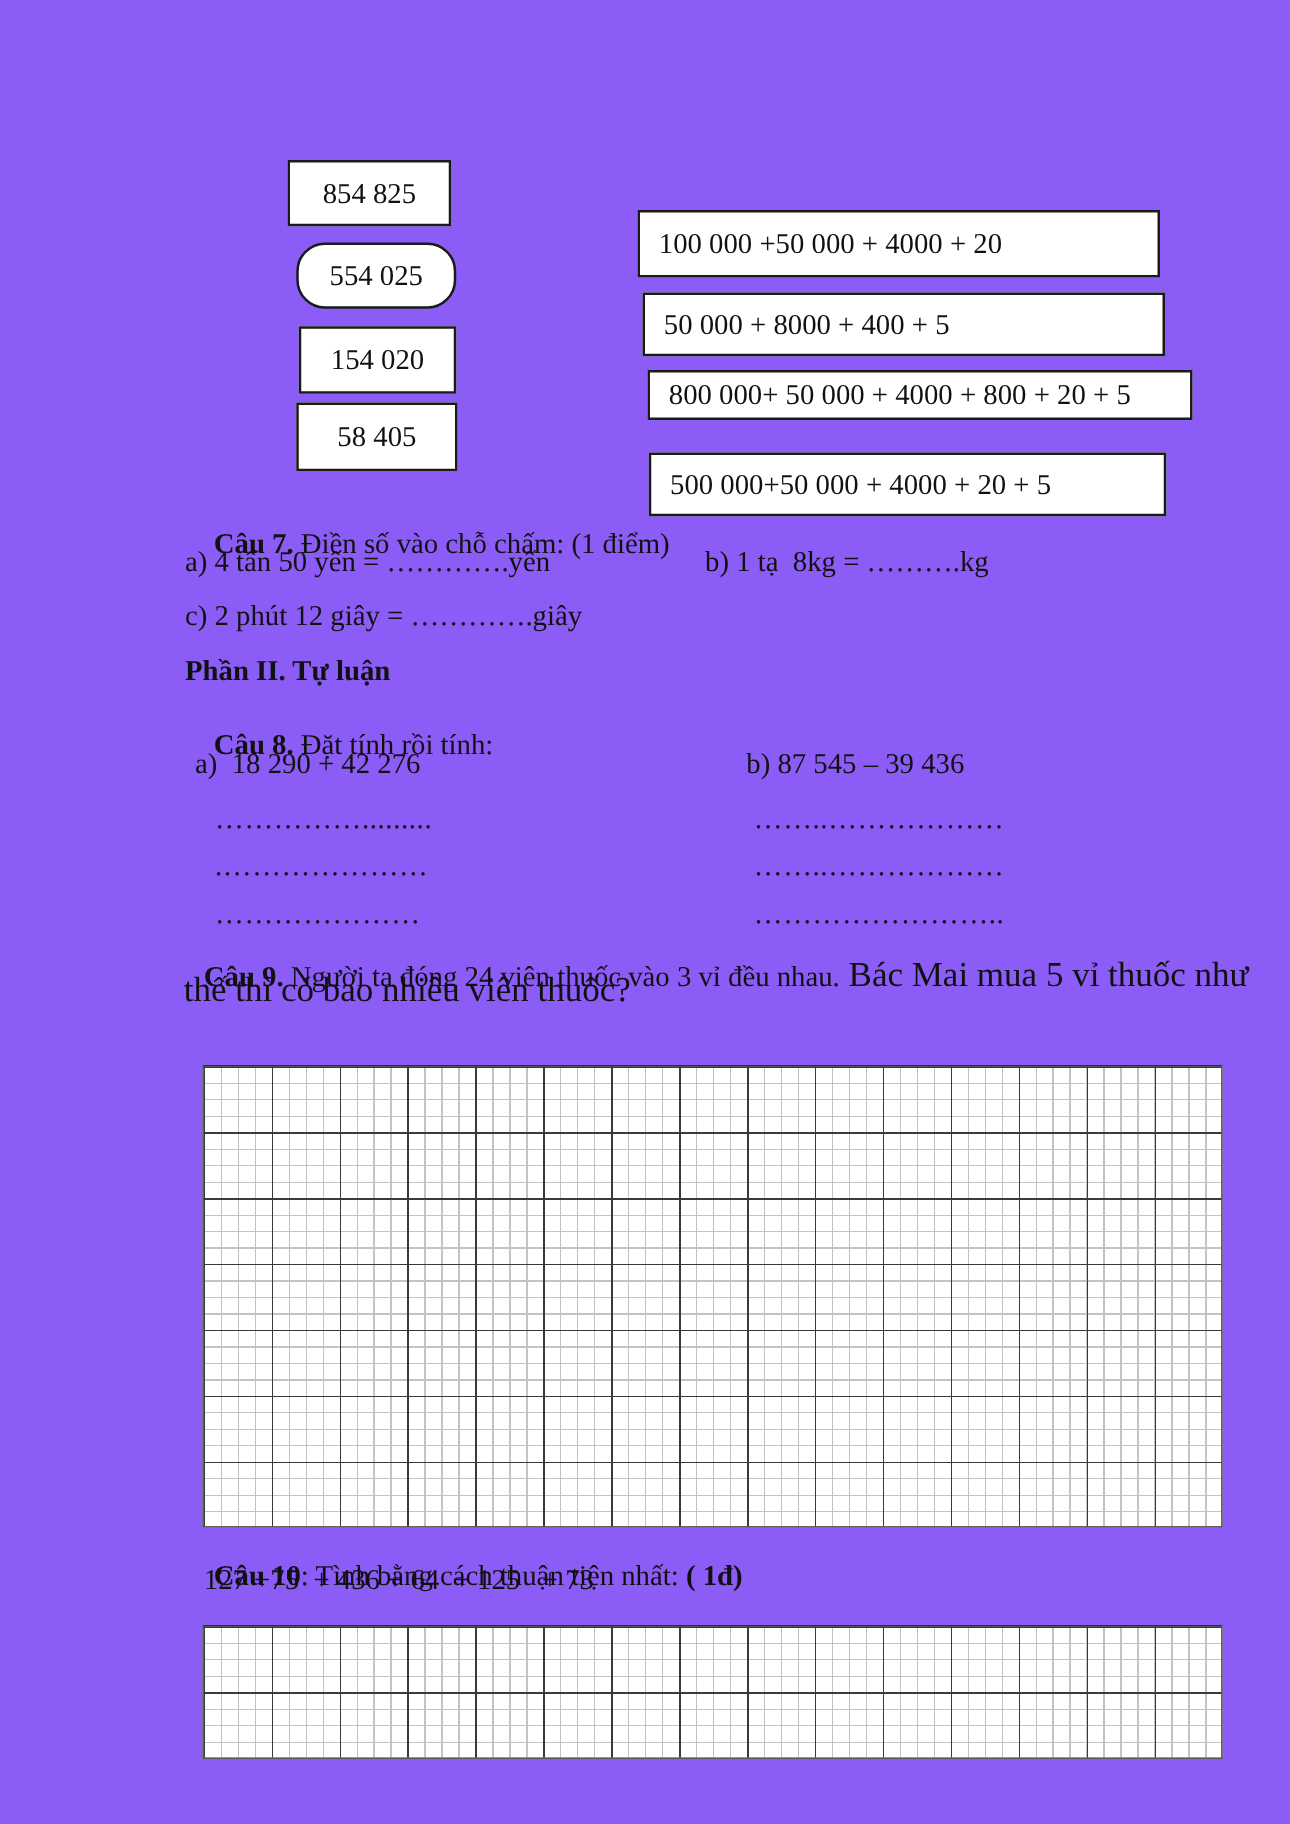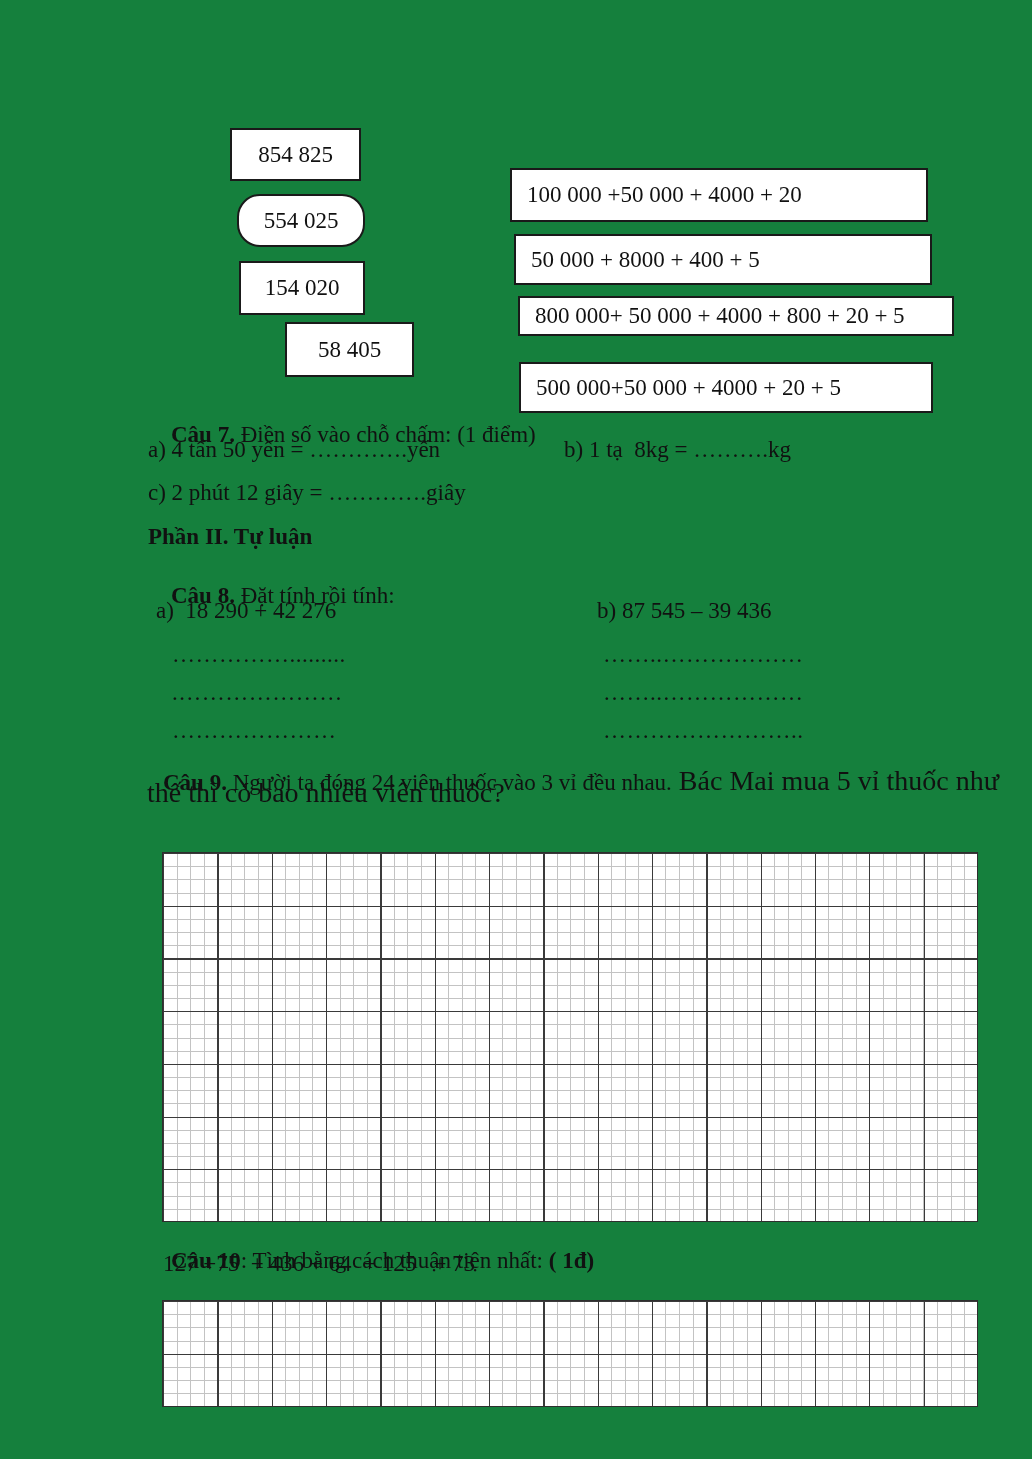--- a/index.html
+++ b/index.html
@@ -1,20 +1,20 @@
 <!DOCTYPE html>
 <html><head>
 <meta charset="utf-8">
 <style>
   html,body{margin:0;padding:0;background:#e8e8e8;}
   .page{
     position:relative;
     width:1032px;height:1459px;
     margin:0 auto;
-    background:#15803d;
+    background:#8b5cf6;
     font-family:"Liberation Serif","DejaVu Serif",serif;
     color:#111;
     overflow:hidden;
   }
   .abs{position:absolute;white-space:pre;line-height:1.18;}
   .t23{font-size:23px;}
   .t20{font-size:28px;}
   .b{font-weight:bold;}
   .numbox{
     position:absolute;
@@ -45,21 +45,21 @@
 
   <div class="numbox left" style="left:230px;top:128px;width:127px;height:49px;">
     <span>854 825</span>
   </div>
   <div class="numbox left" style="left:237px;top:194px;width:124px;height:49px;border-radius:23px;">
     <span>554 025</span>
   </div>
   <div class="numbox left" style="left:239px;top:261px;width:122px;height:50px;">
     <span>154 020</span>
   </div>
-  <div class="numbox left" style="left:237px;top:322px;width:125px;height:51px;margin-left:48px;">
+  <div class="numbox left" style="left:237px;top:322px;width:125px;height:51px;">
     <span>58 405</span>
   </div>
 
   <div class="numbox right" style="left:510px;top:132px;width:418px;height:54px;">
     <span>100 000 +50 000 + 4000 + 20</span>
   </div>
   <div class="numbox right" style="left:514px;top:198px;width:418px;height:51px;">
     <span>50 000 + 8000 + 400 + 5</span>
   </div>
   <div class="numbox right" style="left:518px;top:260px;width:436px;height:40px;">

